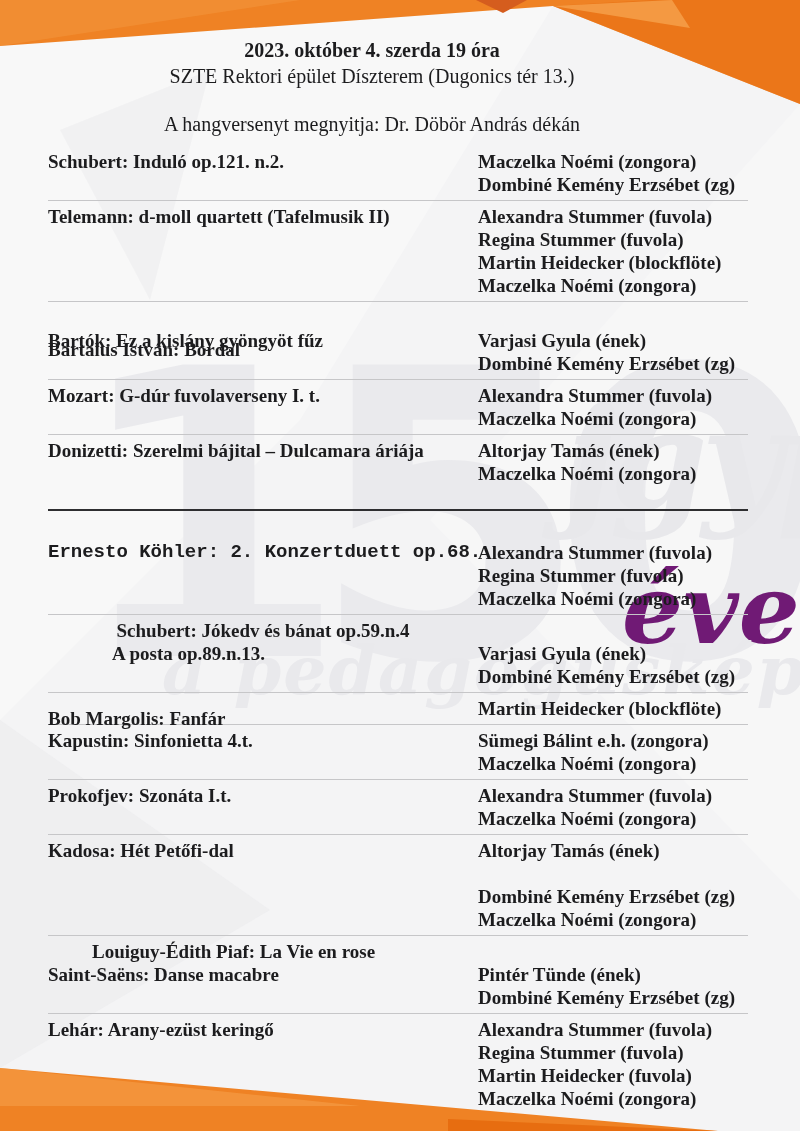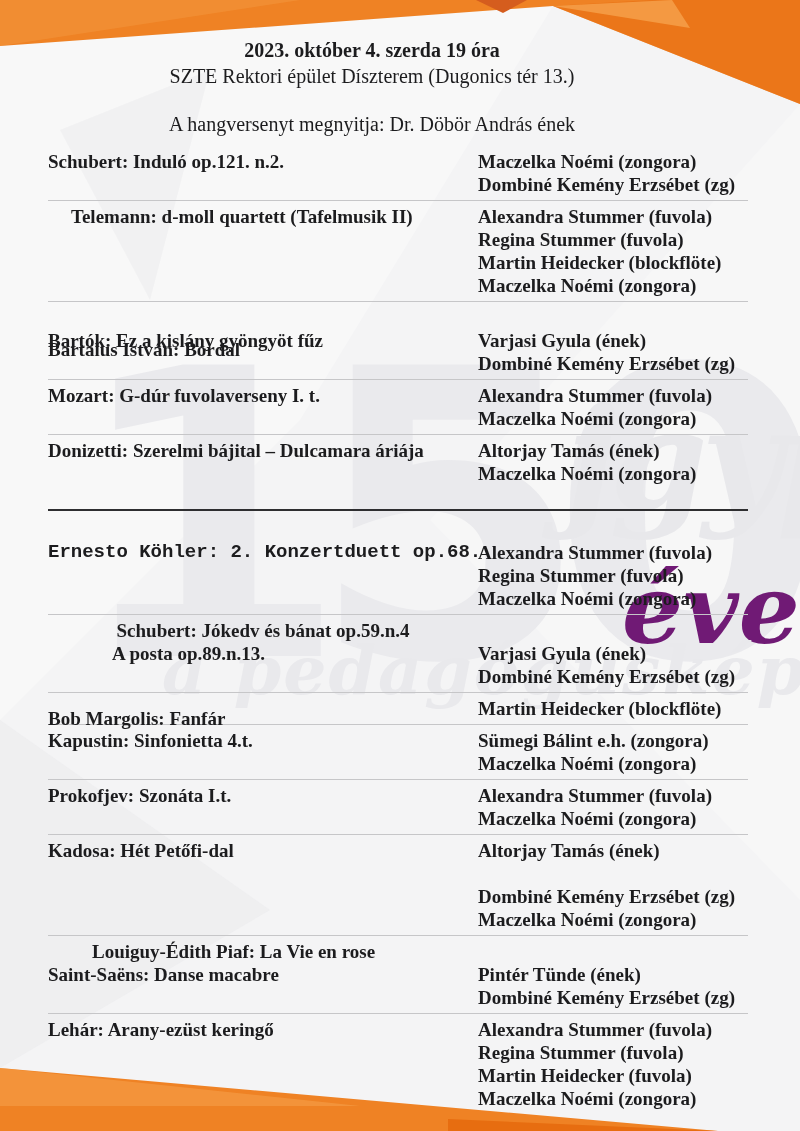--- a/index.html
+++ b/index.html
@@ -70,32 +70,32 @@
 
 <div class="wm wm-num">150</div>
 <div class="wm wm-script1">jgypk</div>
 <div class="wm wm-eve">éve</div>
 <div class="wm wm-script2">a pedagógusképzésért</div>
 
 <div id="content">
   <div id="header">
     <div class="hdr-line hdr-bold">2023. október 4. szerda 19 óra</div>
     <div class="hdr-line">SZTE Rektori épület Díszterem (Dugonics tér 13.)</div>
-    <div class="hdr-line hdr-gap">A hangversenyt megnyitja: Dr. Döbör András ének</div>
+    <div class="hdr-line hdr-gap">A hangversenyt megnyitja: Dr. Döbör András dékán</div>
   </div>
   <div id="program">
       <div class="prow">
         <div class="pline" style="grid-area: 1 / 1;">Schubert: Induló op.121. n.2.</div>
         <div class="pline" style="grid-area: 1 / 2;">Maczelka Noémi (zongora)</div>
         <div class="pline" style="grid-area: 2 / 1;"></div>
         <div class="pline" style="grid-area: 2 / 2;">Dombiné Kemény Erzsébet (zg)</div>
       </div>
       <div class="divider"></div>
       <div class="prow">
-        <div class="pline" style="grid-area: 1 / 1; margin-left: 23px;">Telemann: d-moll quartett (Tafelmusik II)</div>
+        <div class="pline" style="grid-area: 1 / 1;">Telemann: d-moll quartett (Tafelmusik II)</div>
         <div class="pline" style="grid-area: 1 / 2;">Alexandra Stummer (fuvola)</div>
         <div class="pline" style="grid-area: 2 / 1;"></div>
         <div class="pline" style="grid-area: 2 / 2;">Regina Stummer (fuvola)</div>
         <div class="pline" style="grid-area: 3 / 1;"></div>
         <div class="pline" style="grid-area: 3 / 2;">Martin Heidecker (blockflöte)</div>
         <div class="pline" style="grid-area: 4 / 1;"></div>
         <div class="pline" style="grid-area: 4 / 2;">Maczelka Noémi (zongora)</div>
       </div>
       <div class="divider"></div>
       <div class="prow">

